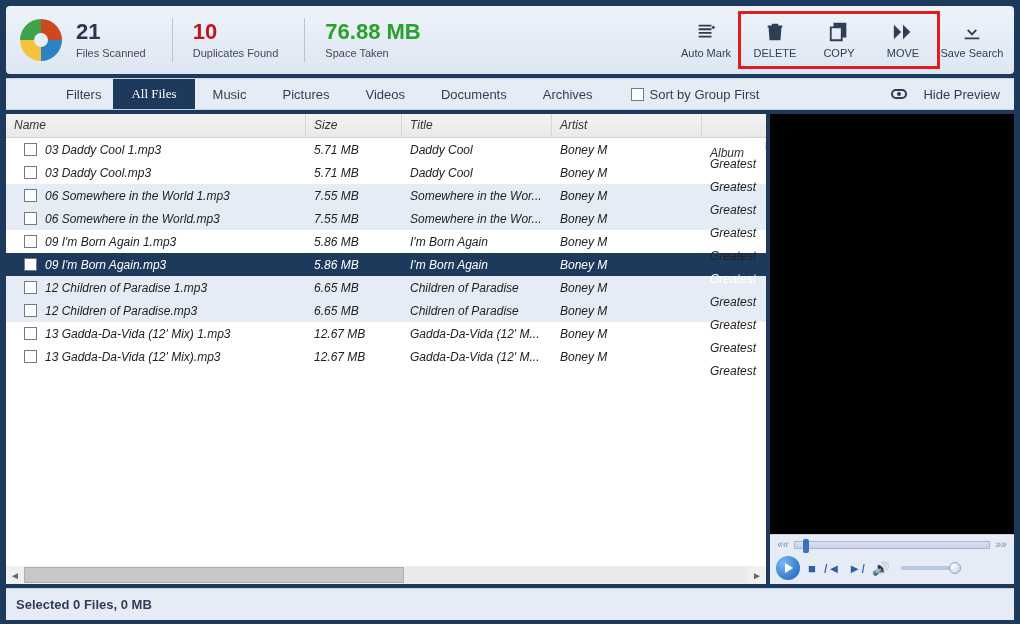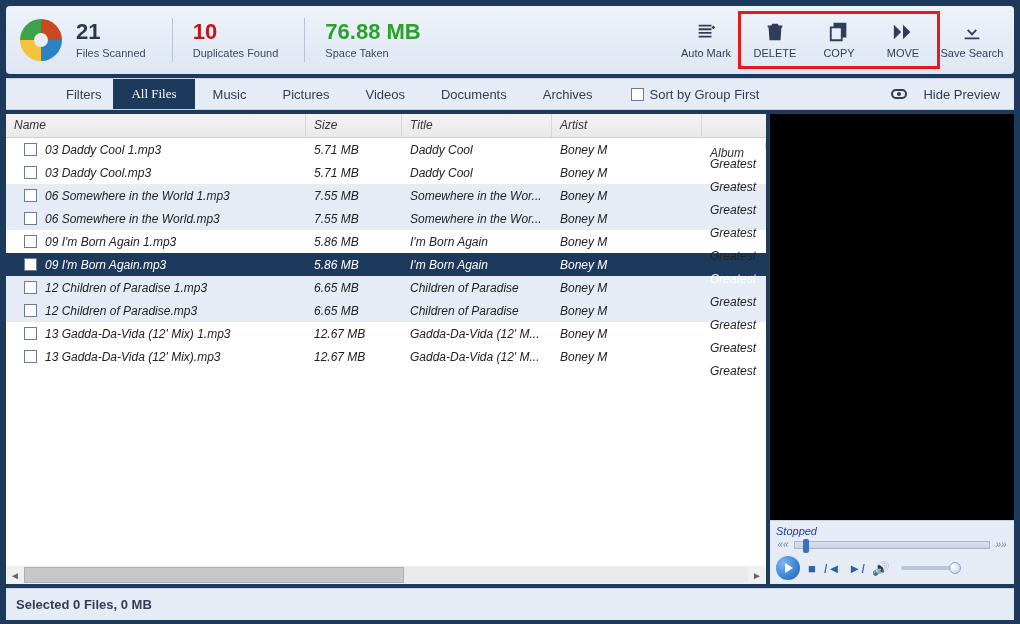--- a/index.html
+++ b/index.html
@@ -265,23 +265,20 @@
       <div class="track">
           <div class="thumb"></div>
         </div>
       <div class="arrow">►</div>
     </div>
   </div>
 
   <div class="preview">
     <div class="preview-black"></div>
     <div class="player">
-      <div class="stopped-row">
-        <span>Stopped</span>
-      </div>
       <div class="prog-track">
         <span class="arrow-side">««</span>
         <div class="prog-bar">
             <div class="prog-handle"></div>
           </div>
         <span class="arrow-side">»»</span>
       </div>
       <div class="player-controls">
         <div class="play-btn">
             <div class="play-tri"></div>

